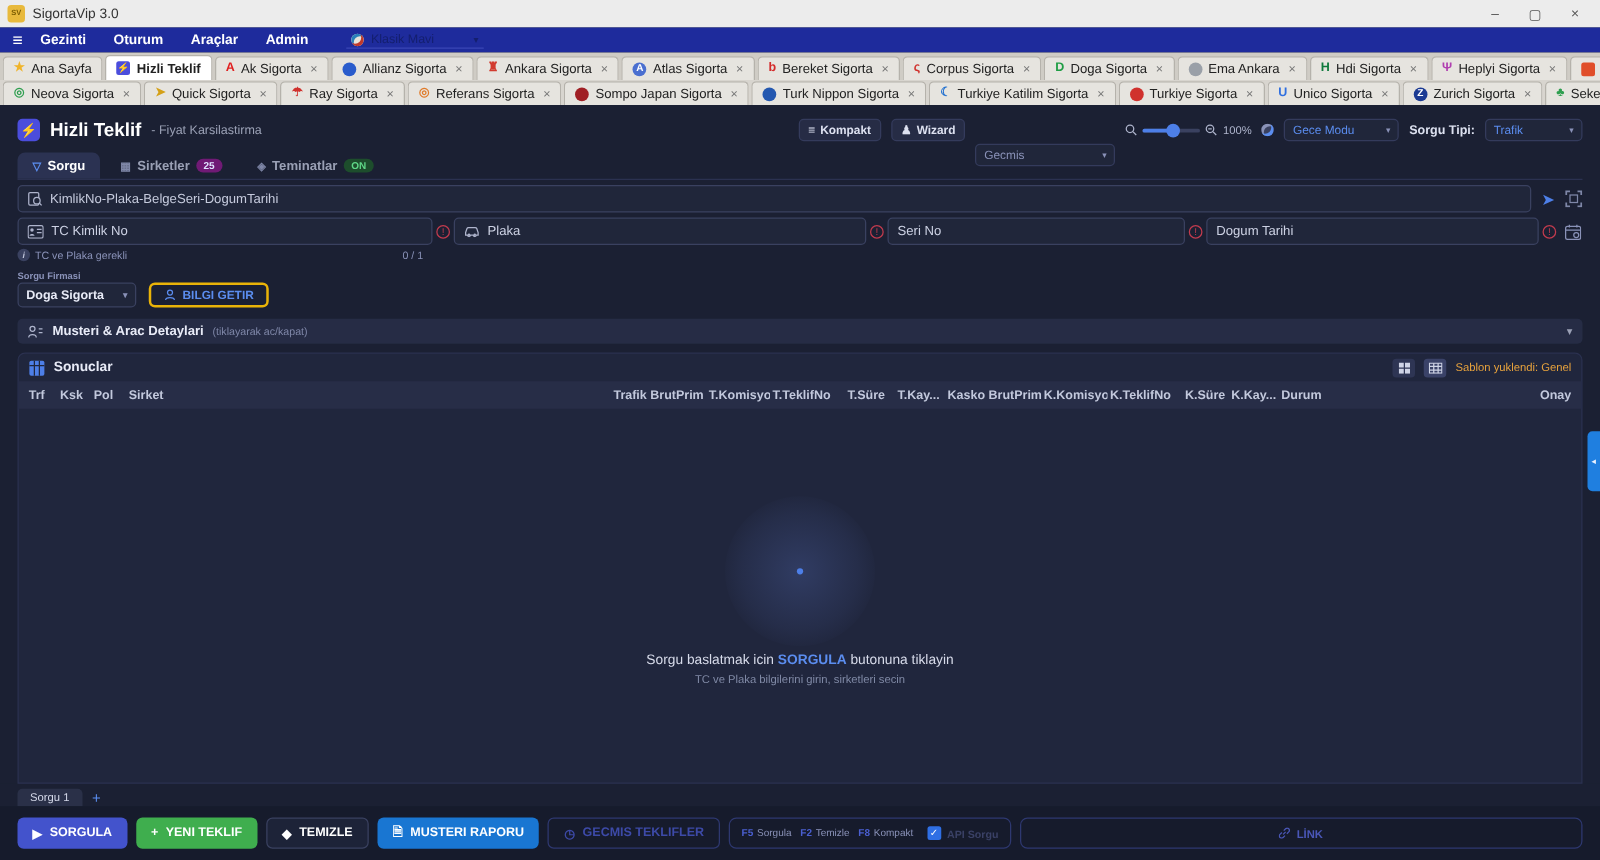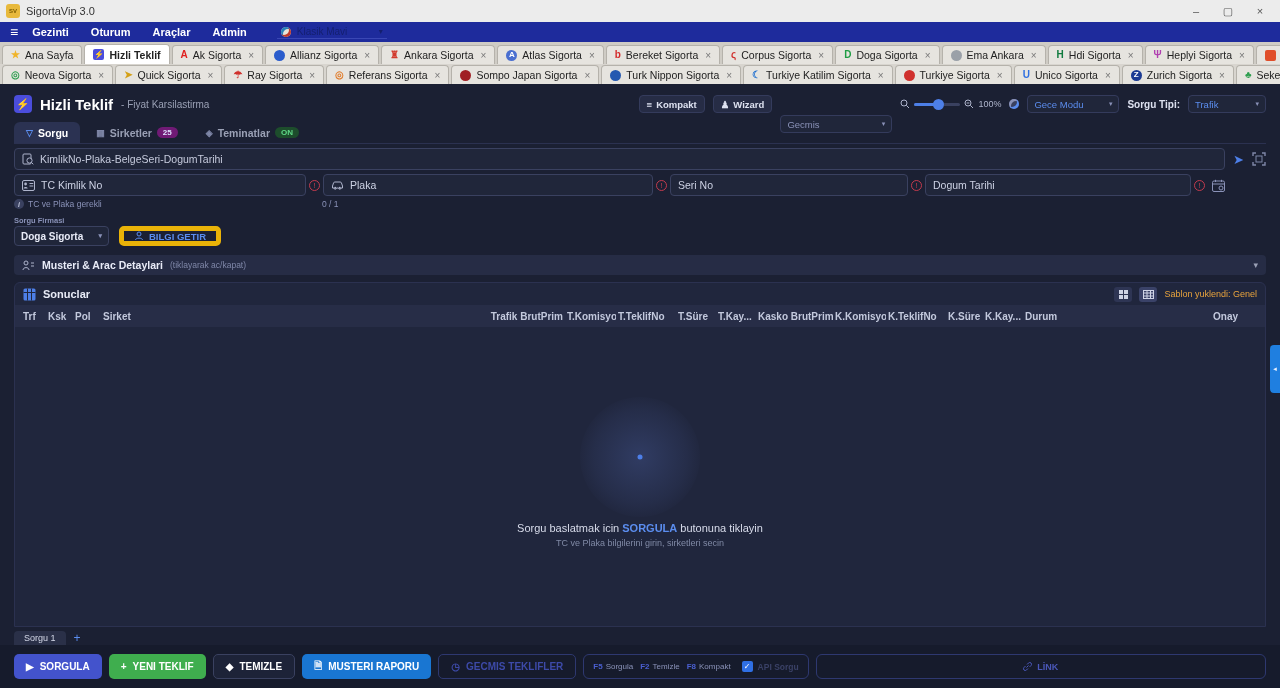--- a/index.html
+++ b/index.html
@@ -97,21 +97,21 @@
   .info-icon { width:10px; height:10px; border-radius:50%; background:#3a4160; color:#bfc5da; font-size:7px;
     display:inline-flex; align-items:center; justify-content:center; font-style:italic; font-weight:bold; }
   .counter { position:absolute; left:308px; top:0; color:#8a92b8; }
 
   .company-row { margin-top:4px; display:flex; align-items:flex-end; gap:10px; height:30px; flex:0 0 auto; }
   .company-select-wrap { display:flex; flex-direction:column; }
   .company-label { font-size:7.5px; color:#8a92b8; font-weight:bold; margin-bottom:1px; }
   .company-select { width:95px; height:20px; background:#20263a; border:1px solid #3a4160; border-radius:4px;
     display:flex; align-items:center; justify-content:space-between; padding:0 6px; color:#e8ebf7; font-size:10px; font-weight:bold; }
   .company-select .chev { font-size:7px; color:#8a92b8; }
-  .getir-btn { height:20px; border:5px solid #eab308; border-radius:5px; background:transparent; color:#5b8def;
+  .getir-btn { height:20px; border:2px solid #eab308; border-radius:5px; background:transparent; color:#5b8def;
     font-size:9.5px; font-weight:bold; display:flex; align-items:center; gap:5px; padding:0 10px; }
 
   .details-bar { margin-top:9px; height:20px; background:#262c45; border-radius:4px; display:flex; align-items:center;
     gap:7px; padding:0 8px; flex:0 0 auto; }
   .details-title { color:#e8ebf7; font-size:10.5px; font-weight:bold; }
   .details-hint { color:#7f87a8; font-size:8.5px; }
   .details-bar .chev { margin-left:auto; color:#9aa0b5; font-size:9px; }
 
   
   .results { margin-top:7px; flex:1 1 auto; background:#20263d; border:1px solid #2b3150; border-radius:6px 6px 0 0;
@@ -397,21 +397,21 @@
       <span class="send-icon">➤</span>
       <span class="scan-icon">
         <svg width="14" height="14" viewBox="0 0 14 14">
           <path d="M1 4 V1 H4 M10 1 H13 V4 M13 10 V13 H10 M4 13 H1 V10" fill="none" stroke="#7f87a8" stroke-width="1.4"></path>
           <rect x="4" y="4" width="6" height="6" fill="none" stroke="#7f87a8"></rect>
         </svg>
       </span>
     </div>
 
     <div class="fields-row" id="fields-row">
-        <div class="field" style="width: 292px;">
+        <div class="field" style="width: 332px;">
           <span>
             <svg width="13" height="11" viewBox="0 0 13 11">
               <rect x="0.5" y="0.5" width="12" height="10" rx="1.5" fill="none" stroke="#aeb4cc"></rect>
               <circle cx="3.6" cy="4" r="1.4" fill="#aeb4cc"></circle>
               <path d="M1.6 8.6 C1.6 6.6 5.6 6.6 5.6 8.6" fill="#aeb4cc"></path>
               <line x1="7.5" y1="3.5" x2="11.3" y2="3.5" stroke="#aeb4cc"></line>
               <line x1="7.5" y1="6" x2="11.3" y2="6" stroke="#aeb4cc"></line>
             </svg>
           </span>
           <input placeholder="TC Kimlik No" style="">
@@ -523,21 +523,21 @@
           <span class="col" style="width: 51px;">T.Komisyon</span>
           <span class="col" style="width: 60px;">T.TeklifNo</span>
           <span class="col" style="width: 40px;">T.Süre</span>
           <span class="col" style="width: 40px;">T.Kay...</span>
           <span class="col" style="width: 77px;">Kasko BrutPrim</span>
           <span class="col" style="width: 53px;">K.Komisyon</span>
           <span class="col" style="width: 60px;">K.TeklifNo</span>
           <span class="col" style="width: 37px;">K.Süre</span>
           <span class="col" style="width: 40px;">K.Kay...</span>
           <span class="col" style="width: 188px;">Durum</span>
-          <span class="col" style="width: 48px; ">Onay</span>
+          <span class="col" style="width: 48px; text-align: right;">Onay</span>
         </div>
       <div class="results-body">
         <div class="glow">
             <span class="glow-dot"></span>
           </div>
         <div class="empty-msg">
           <div class="empty-line1">
             <span>Sorgu baslatmak icin </span><span class="hl">SORGULA</span><span> butonuna tiklayin</span>
           </div>
           <div class="empty-line2">TC ve Plaka bilgilerini girin, sirketleri secin</div>

